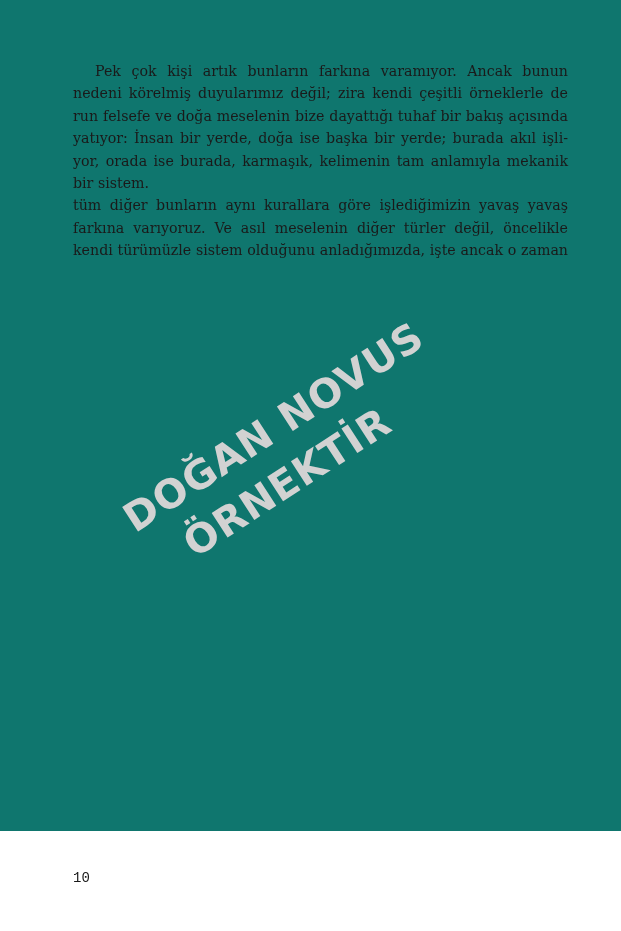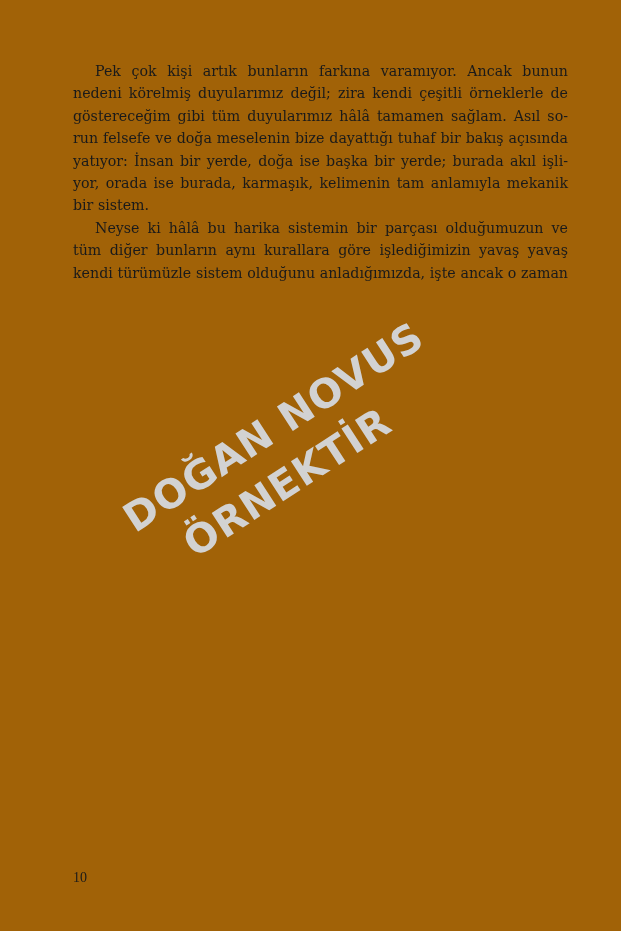--- a/index.html
+++ b/index.html
@@ -1,17 +1,17 @@
 <!DOCTYPE html>
 <html><head>
   <meta charset="utf-8">
   <style>
     html, body { margin: 0; padding: 0; background: #ffffff; }
     body { width: 621px; height: 931px; position: relative; overflow: hidden; }
-    .page { position: absolute; left: 0; top: 0; width: 621px; height: 931px; background: #a16207; }
+    .page { position: absolute; left: 0; top: 0; width: 621px; height: 831px; background: #0f766e; }
     .text {
       position: absolute; left: 73px; top: 60px; width: 495px;
       font-family: "DejaVu Serif", serif; font-size: 14.2px; line-height: 22.4px;
       color: #1a1a1a; text-align: justify;
     }
     .line { display: block; white-space: nowrap; text-align-last: justify; text-align: justify; }
     .line.last { text-align-last: left; }
     .line.indent { padding-left: 22px; }
     .para { margin: 0; }
     .watermark {
@@ -20,40 +20,39 @@
     }
     .wm {
       position: absolute; font-family: "DejaVu Sans", sans-serif; font-weight: bold;
       color: #d2d2d2; font-size: 40px; letter-spacing: 1px; white-space: nowrap;
       transform-origin: left bottom; transform: rotate(-33deg);
     }
     .wm1 { left: 0px; top: 150px; }
     .wm2 { left: 60px; top: 175px; }
     .pagenum {
       position: absolute; left: 73px; top: 870px;
-      font-family: Liberation Serif, serif; font-size: 14px; color: #1a1a1a;
+      font-family: Liberation Mono, monospace; font-size: 14px; color: #1a1a1a;
     }
   </style>
 </head>
 <body>
 
 <div class="page">
   <div class="text">
     <p class="para">
       <span class="line indent">Pek çok kişi artık bunların farkına varamıyor. Ancak bunun</span>
       <span class="line">nedeni körelmiş duyularımız değil; zira kendi çeşitli örneklerle de</span>
-      <span class="line">göstereceğim gibi tüm duyularımız hâlâ tamamen sağlam. Asıl so-</span>
       <span class="line">run felsefe ve doğa meselenin bize dayattığı tuhaf bir bakış açısında</span>
       <span class="line">yatıyor: İnsan bir yerde, doğa ise başka bir yerde; burada akıl işli-</span>
       <span class="line">yor, orada ise burada, karmaşık, kelimenin tam anlamıyla mekanik</span>
       <span class="line last">bir sistem.</span>
     </p>
     <p class="para">
-      <span class="line indent">Neyse ki hâlâ bu harika sistemin bir parçası olduğumuzun ve</span>
       <span class="line">tüm diğer bunların aynı kurallara göre işlediğimizin yavaş yavaş</span>
+      <span class="line">farkına varıyoruz. Ve asıl meselenin diğer türler değil, öncelikle</span>
       <span class="line">kendi türümüzle sistem olduğunu anladığımızda, işte ancak o zaman</span>
     </p>
   </div>
 
   <div class="watermark">
     <span class="wm wm1">DOĞAN NOVUS</span>
     <span class="wm wm2">ÖRNEKTİR</span>
   </div>
 
   <div class="pagenum">10</div>

